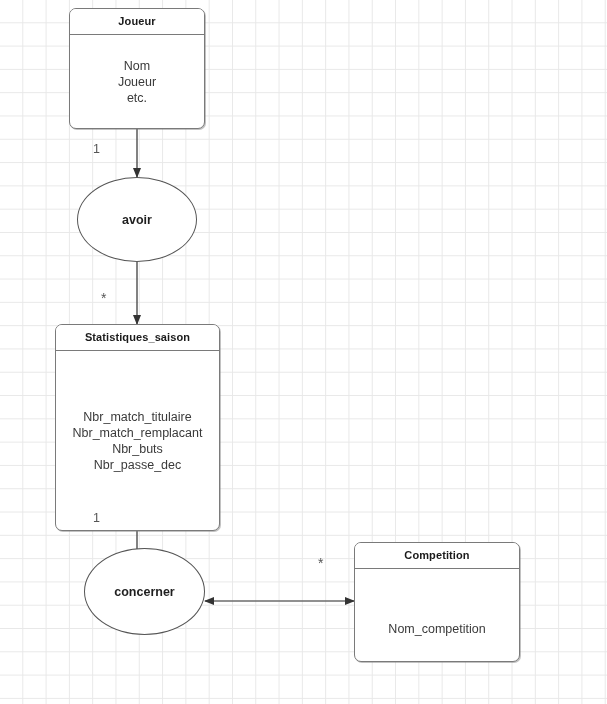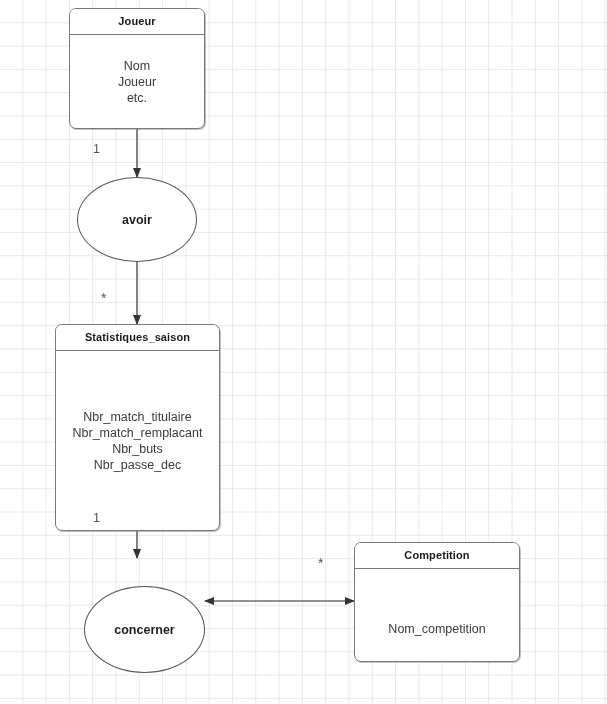--- a/index.html
+++ b/index.html
@@ -130,21 +130,21 @@
   <div class="entity" style="left:55px; top:324px; width:165px; height:207px;">
     <div class="entity-title">Statistiques_saison</div>
     <div class="entity-body">
       <div class="attr-line">Nbr_match_titulaire</div>
       <div class="attr-line">Nbr_match_remplacant</div>
       <div class="attr-line">Nbr_buts</div>
       <div class="attr-line">Nbr_passe_dec</div>
     </div>
   </div>
 
-  <div class="rel" style="left:84px; top:586px; width:121px; height:87px;align-items:center;">
+  <div class="rel" style="left:84px; top:548px; width:121px; height:87px;align-items:center;">
     <span>concerner</span>
   </div>
 
   <div class="entity" style="left:354px; top:542px; width:166px; height:120px;gap:28px;">
     <div class="entity-title">Competition</div>
     <div class="entity-body">
       <div class="attr-line">Nom_competition</div>
     </div>
   </div>
 

